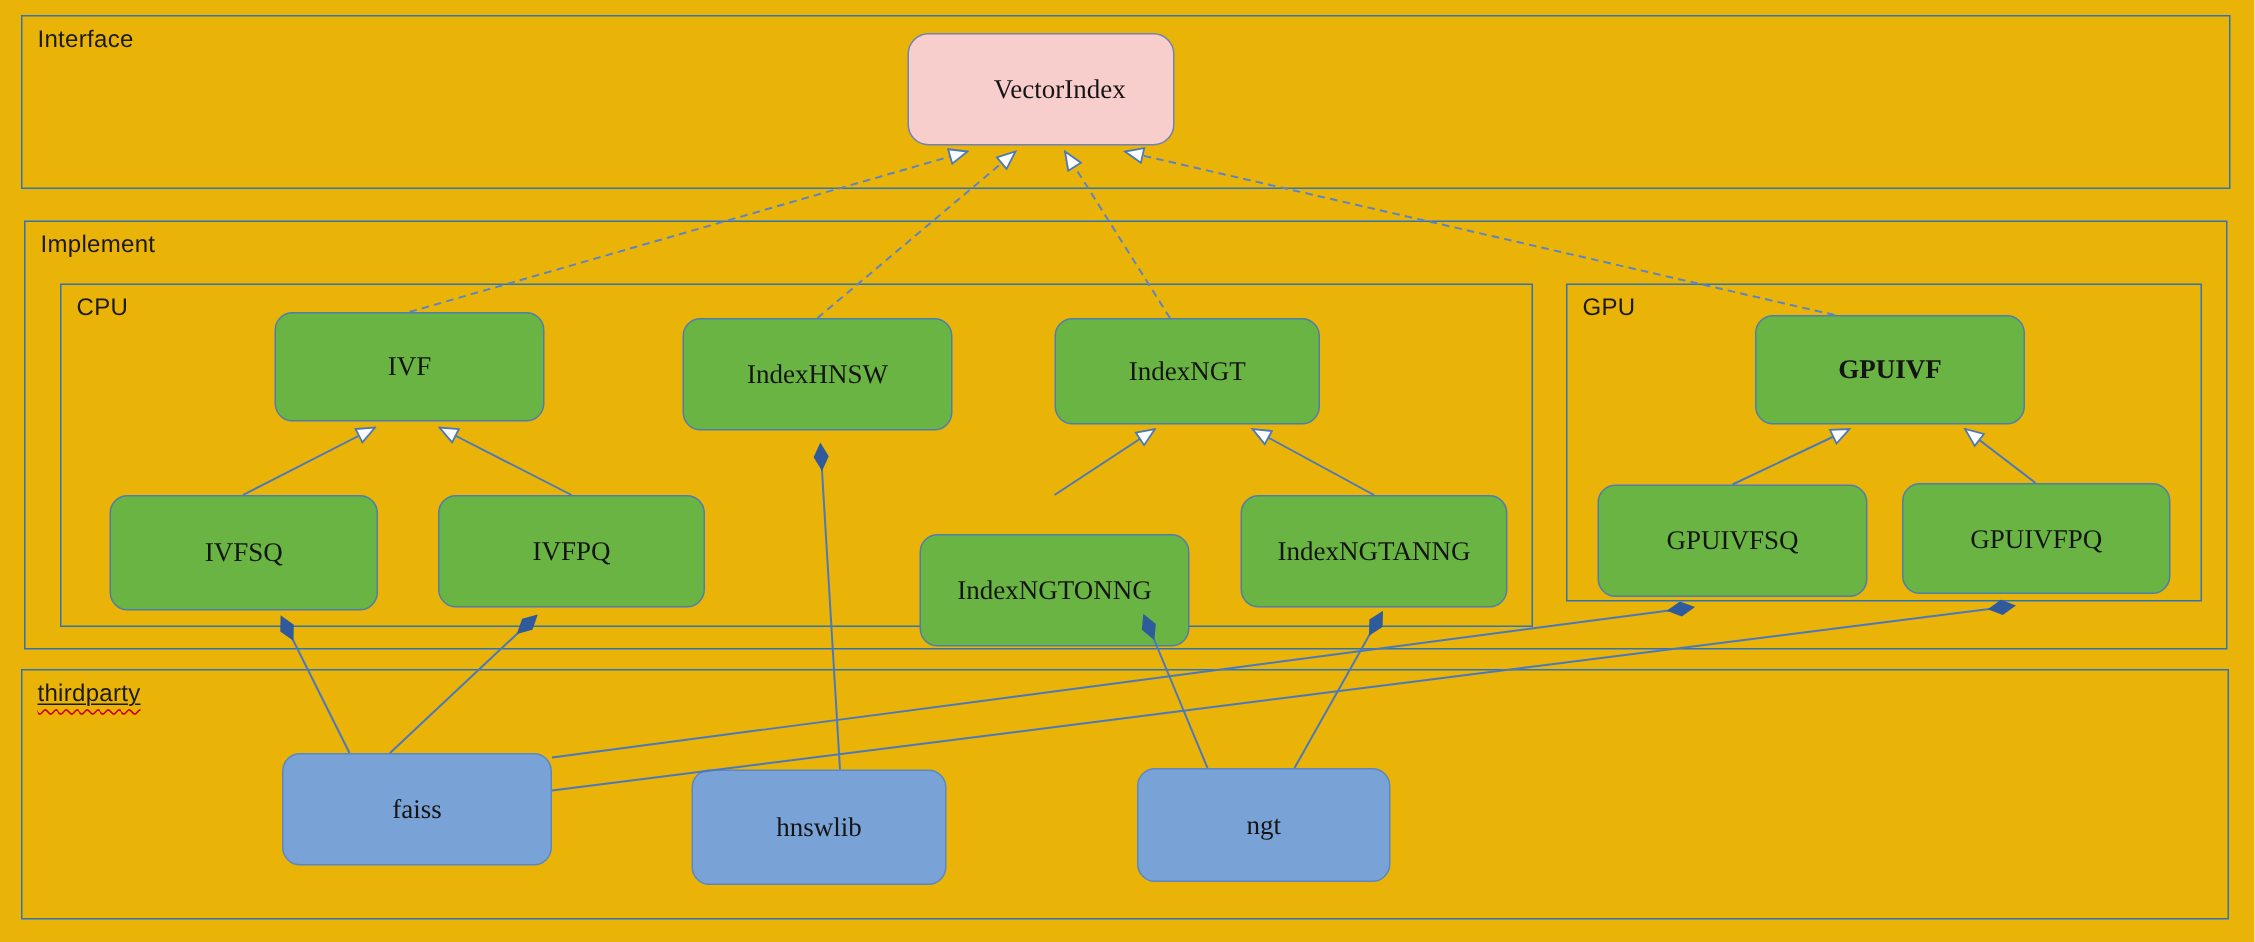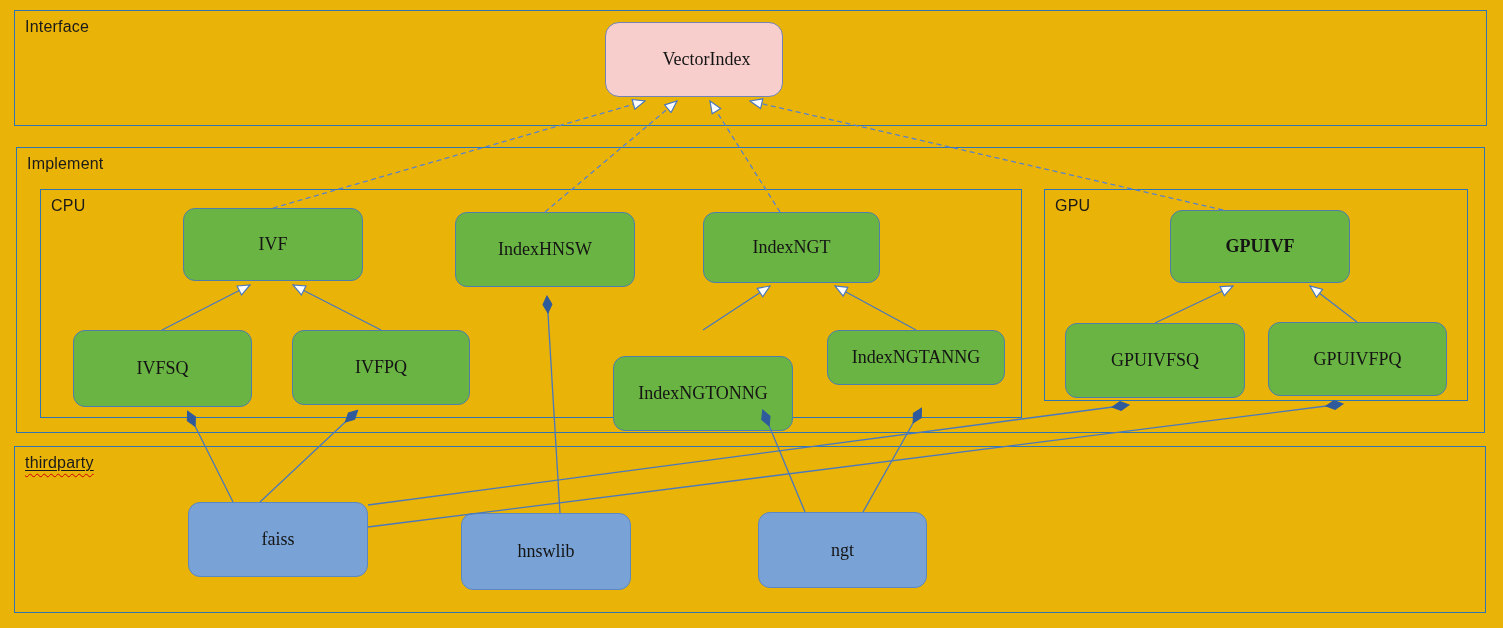--- a/index.html
+++ b/index.html
@@ -114,21 +114,21 @@
   </div>
 
   <div class="node cls" style="left:292px;top:330px;width:178px;height:75px;">
     <span>IVFPQ</span>
   </div>
 
   <div class="node cls" style="left:613px;top:330px;width:180px;height:75px;margin-top:26px;">
     <span>IndexNGTONNG</span>
   </div>
 
-  <div class="node cls" style="left:827px;top:330px;width:178px;height:55px;">
+  <div class="node cls" style="left:827px;top:330px;width:178px;height:75px;">
     <span>IndexNGTANNG</span>
   </div>
 
   <div class="node cls" style="left:1170px;top:210px;width:180px;height:73px;font-weight:bold;">
     <span>GPUIVF</span>
   </div>
 
   <div class="node cls" style="left:1065px;top:323px;width:180px;height:75px;">
     <span>GPUIVFSQ</span>
   </div>

